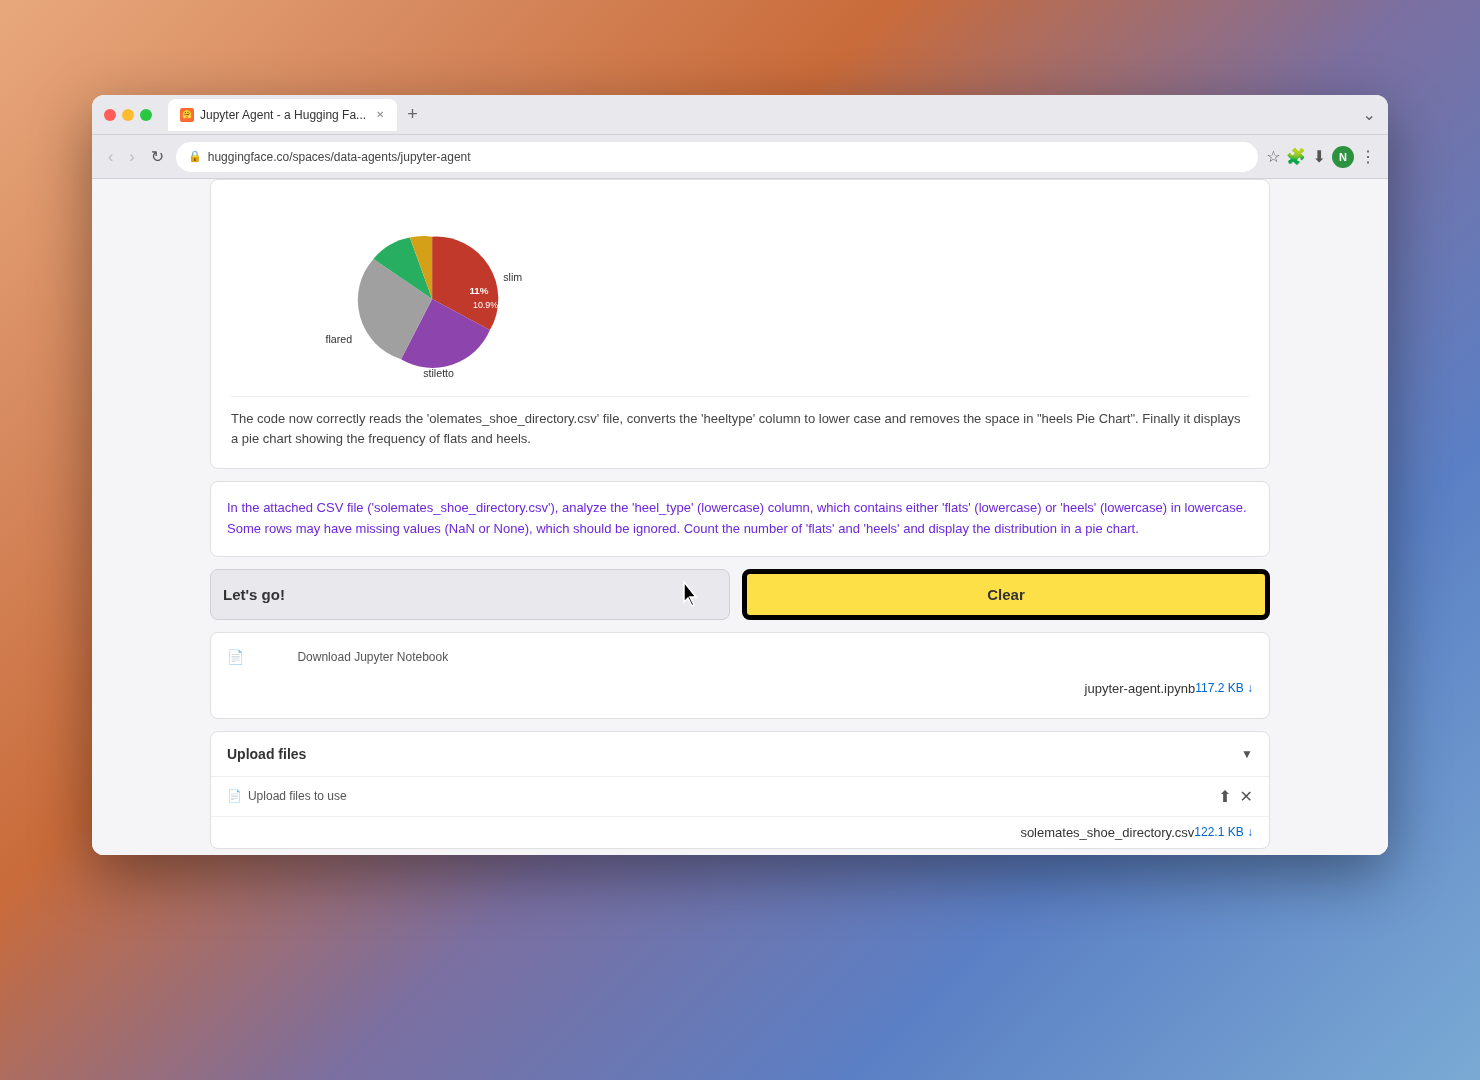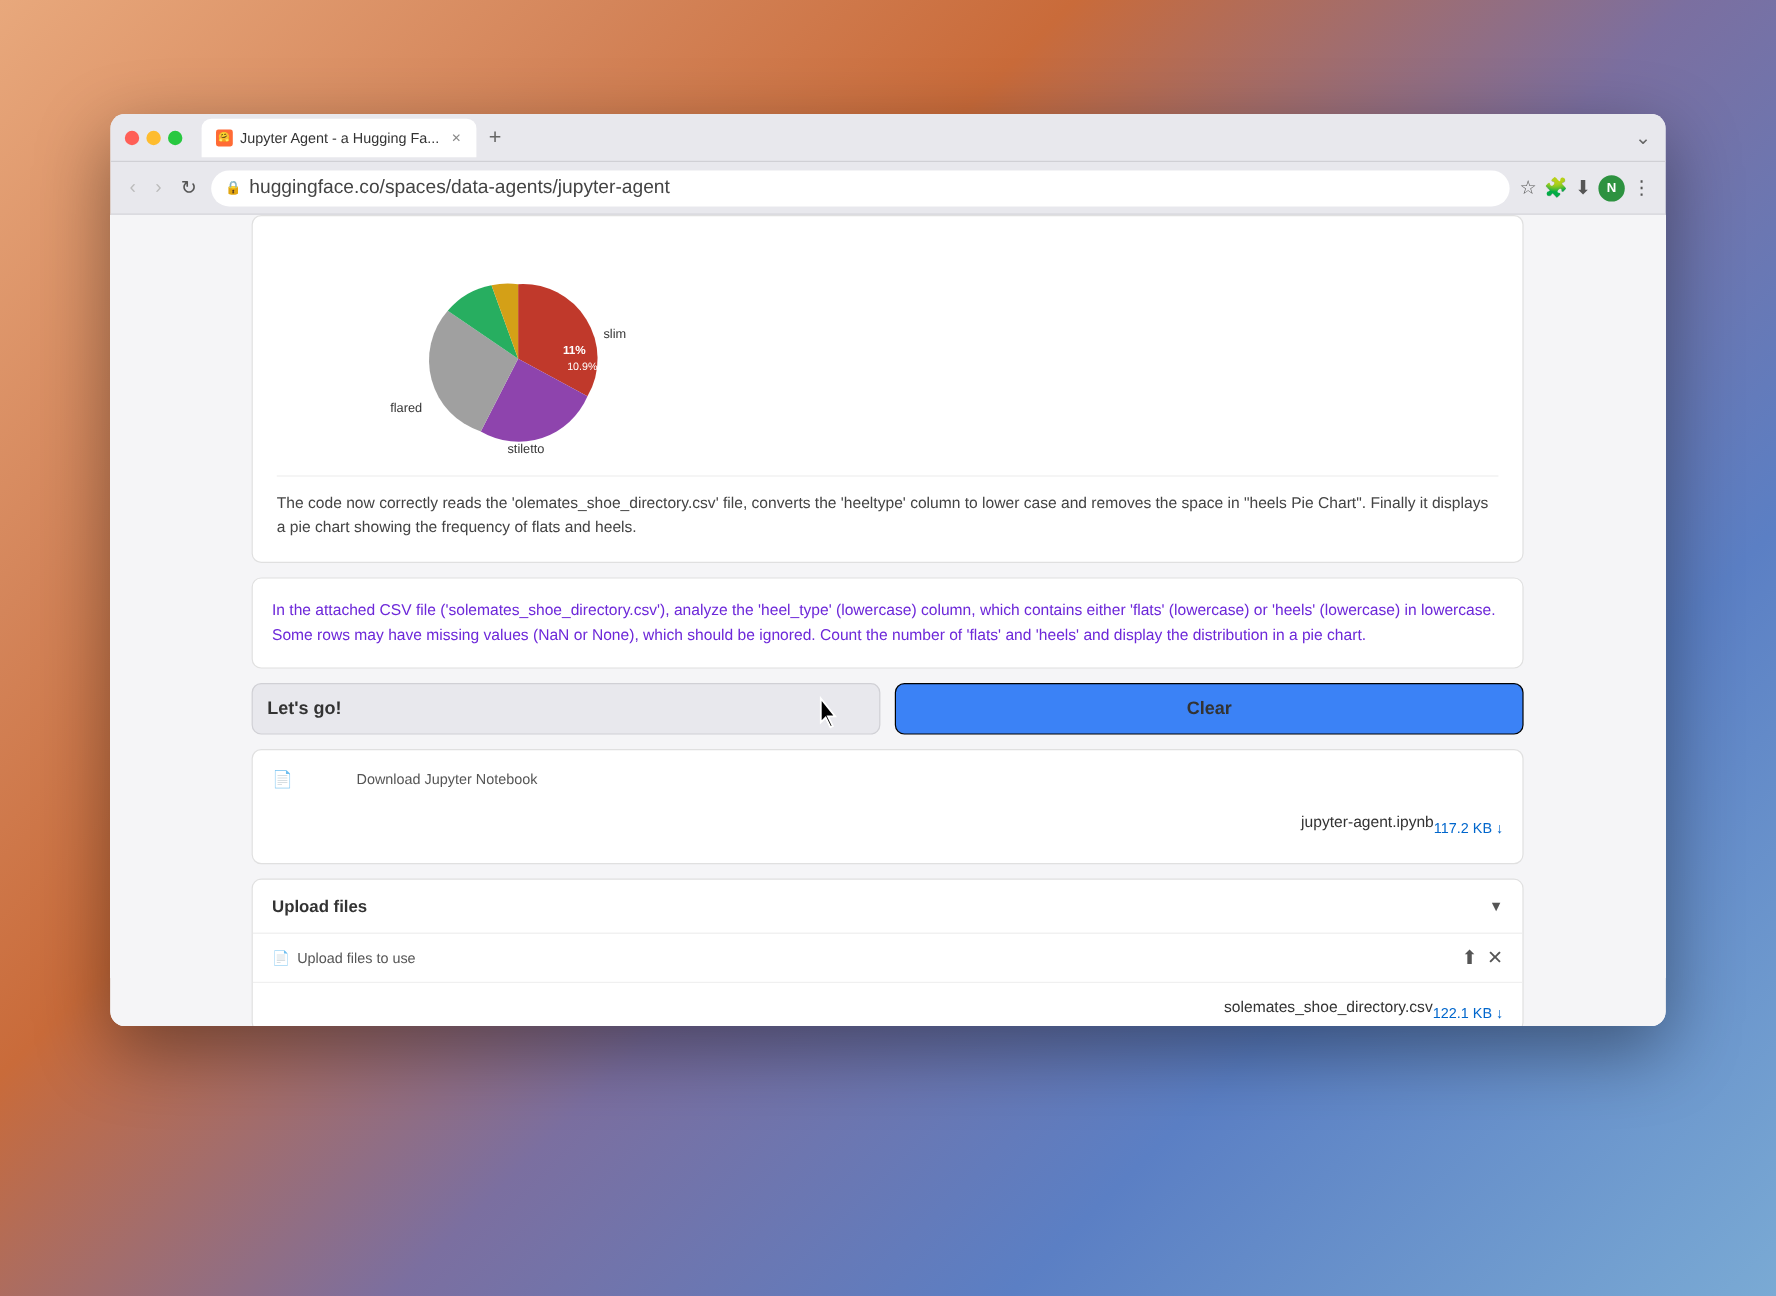--- a/index.html
+++ b/index.html
@@ -146,21 +146,21 @@
       gap: 6px;
     }
 
     .url-security-icon {
       font-size: 11px;
       color: #888;
     }
 
     .url-text {
       color: #444;
-      font-size: 16px;
+      font-size: 12px;
     }
 
     .url-actions {
       display: flex;
       align-items: center;
       gap: 6px;
     }
 
     .url-action-btn {
       font-size: 16px;
@@ -262,22 +262,22 @@
       font-size: 15px;
       font-weight: 600;
       color: #333;
       cursor: pointer;
       text-align: left;
     }
 
     .btn-secondary {
       flex: 1;
       padding: 12px;
-      background: #3b82f6;
-      border: 1px solid #000000;
+      background: #fde047;
+      border: 5px solid #000000;
       border-radius: 8px;
       font-size: 15px;
       font-weight: 600;
       color: #333;
       cursor: pointer;
       text-align: center;
     }
 
     
     .download-section {
@@ -317,21 +317,20 @@
       font-size: 13px;
       color: #333;
     }
 
     .file-size {
       font-size: 12px;
       color: #0066cc;
       display: flex;
       align-items: center;
       gap: 3px;
-      margin-top: 10px;
     }
 
     
     .upload-section {
       background: white;
       border-radius: 8px;
       padding: 0;
       margin-bottom: 12px;
       border: 1px solid #e0e0e0;
       overflow: hidden;

